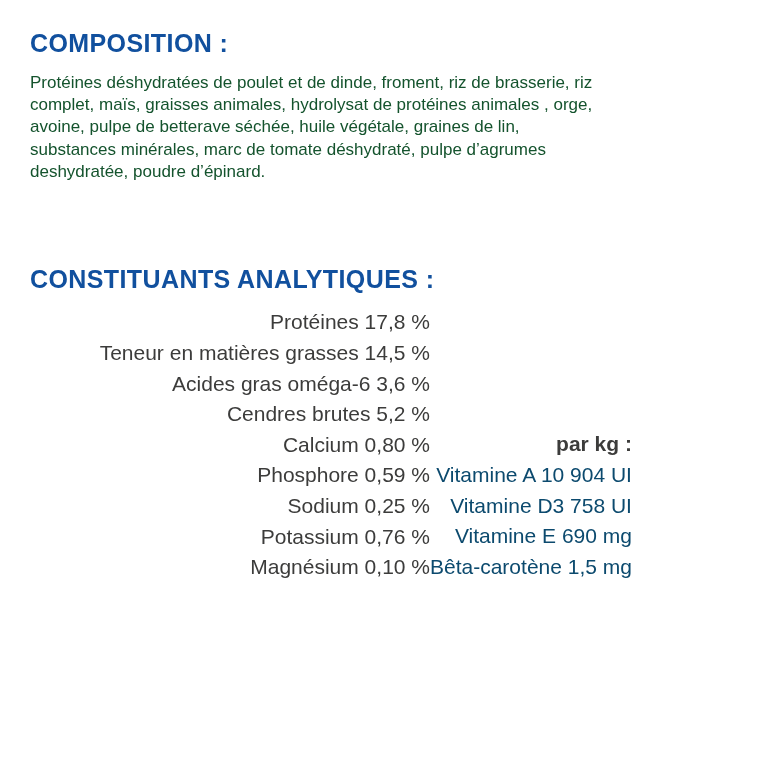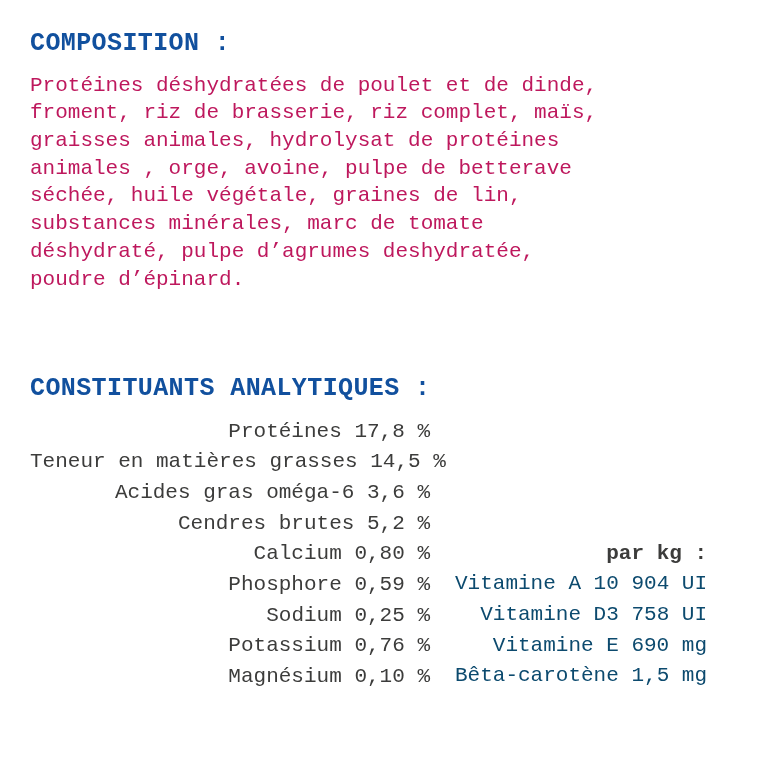--- a/index.html
+++ b/index.html
@@ -13,34 +13,33 @@
     font-family: "Liberation Sans", sans-serif;
     color: #3c3c3b;
     overflow: hidden;
   }
   .page {
     position: relative;
     width: 632px;
     height: 760px;
     box-sizing: border-box;
     padding: 26px 32px 0 30px;
-    font-family: Liberation Mono, monospace;
   }
   .section-heading {
     color: #11509e;
     font-weight: bold;
     font-size: 25px;
     letter-spacing: 0.4px;
     margin: 0 0 14px 0;
     line-height: 1.1;
   }
   .body-text {
-    font-size: 21px;
+    font-size: 17px;
     line-height: 1.32;
-    color: #be185d;
+    color: #14532d;
     margin: 0;
     max-width: 690px;
   }
   .composition-block {
     margin-top: 4px;
   }
   .analytics-block {
     margin-top: 82px;
   }
   .analytics-columns {
@@ -50,21 +49,20 @@
     margin-top: 2px;
     text-align: right;
   }
   .col-left {
     width: 400px;
     flex: 0 0 400px;
   }
   .col-right {
     flex: 1 1 auto;
     padding-top: 122px;
-    margin-left: 25px;
   }
   .nut-line {
     font-size: 21px;
     line-height: 1.46;
     color: #3c3c3b;
     white-space: nowrap;
   }
   .vit-title {
     font-size: 21px;
     line-height: 1.46;

